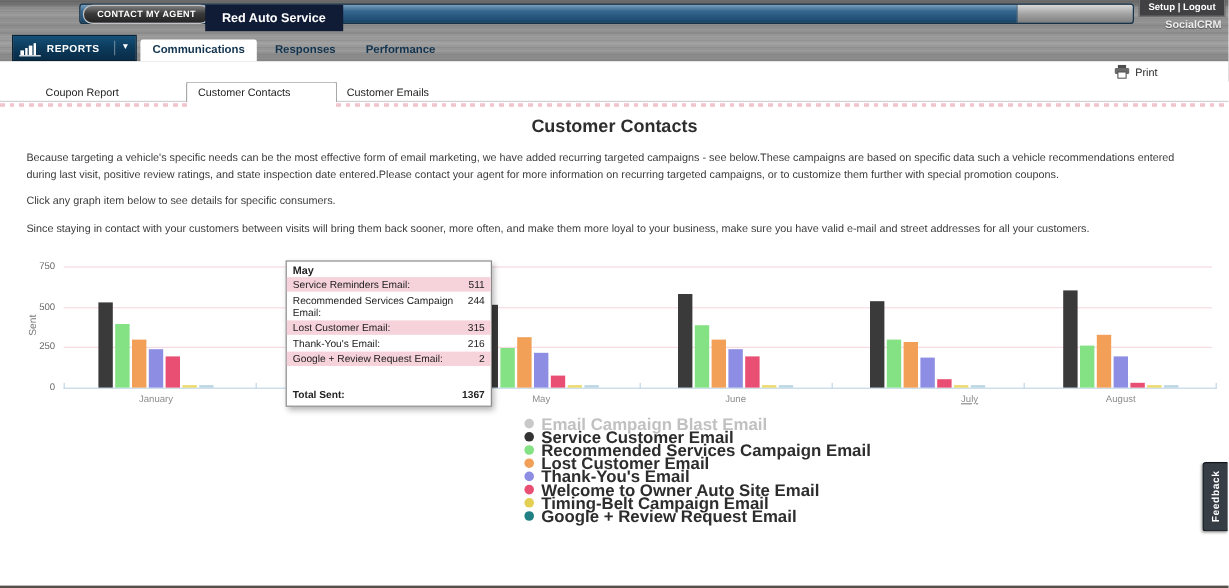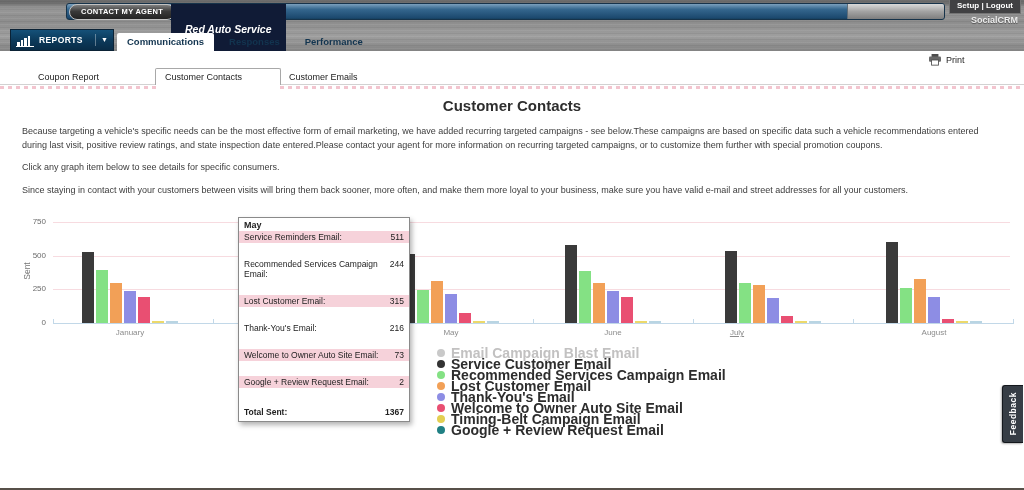--- a/index.html
+++ b/index.html
@@ -13,22 +13,22 @@
       linear-gradient(180deg,#5f5f5f 0,#979797 9px,#8d8d8d 22px,#9e9e9e 36px,#838383 51px);}
   .topbar{position:absolute;left:66px;top:3px;width:877px;height:15px;border-radius:3px;
     border:1px solid #17334a;
     background:linear-gradient(180deg,#7ba0bd,#35678e 35%,#1d4a70 90%,#16405f);}
   .topbar-gray{position:absolute;right:0;top:0;bottom:0;width:96px;border-radius:0 2px 2px 0;
     background:linear-gradient(180deg,#d9d9d9,#a3a3a3 50%,#7e7e7e);border-left:1px solid #5f6d78;}
   .contact-btn{position:absolute;left:69px;top:4px;height:14px;line-height:13px;padding:0 11px;
     font-size:7.5px;font-weight:bold;color:#fff;letter-spacing:.3px;
     background:linear-gradient(180deg,#7f7f7f,#3a3a3a 45%,#232323);
     border:1px solid #c2c2c2;border-radius:8px;cursor:pointer;}
-  .biz-name{position:absolute;left:171px;top:4px;height:14px;line-height:14px;padding:18px 14px;
-    background:#101b36;color:#fff;font-size:10.5px;font-weight:bold;font-style:italic;}
+  .biz-name{position:absolute;left:171px;top:4px;height:14px;line-height:14px;padding:4px 14px;
+    background:#101b36;color:#fff;font-size:10.5px;font-weight:bold;}
   .setup-box{position:absolute;right:3px;top:0;height:13px;line-height:12px;padding:0 7px;
     background:#414143;border:1px solid #757575;border-top:none;color:#fff;font-size:8px;
     font-weight:bold;cursor:pointer;}
   .brand{position:absolute;right:6px;top:15px;color:#ededed;font-size:9px;font-weight:bold;
     text-shadow:0 1px 1px rgba(0,0,0,.45);}
 
   
   .reports-btn{position:absolute;left:10px;top:29px;width:104px;height:22px;box-sizing:border-box;
     background:linear-gradient(180deg,#155179,#0c3a5b 50%,#092c47);
     border:1px solid #0b2235;display:flex;align-items:center;padding:0 5px;gap:5px;color:#fff;cursor:pointer;}
@@ -69,21 +69,21 @@
   .axtick{position:absolute;top:111px;width:1px;height:5px;background:#c2d8e8;}
   .bargroup{position:absolute;bottom:25px;display:flex;align-items:flex-end;gap:2px;}
   .bar{width:12px;cursor:pointer;}
   .xlabel{position:absolute;top:120px;width:100px;text-align:center;font-size:8px;color:#8c8c8c;}
 
   
   #tooltip{position:absolute;left:238px;top:9px;width:170px;background:#fff;
     border:1px solid #8a8a8a;box-shadow:2px 3px 5px rgba(0,0,0,.3);z-index:6;
     font-size:8.5px;color:#222;padding-bottom:2px;}
   .tt-title{font-weight:bold;font-size:9px;padding:2px 5px 1px;}
-  .tt-row{display:flex;justify-content:space-between;padding:1px 5px;margin-bottom:15px;}
+  .tt-row{display:flex;justify-content:space-between;padding:1px 5px;margin-bottom:1px;}
   .tt-row.pink{background:#f6d2da;}
   .tt-total{display:flex;justify-content:space-between;padding:1px 5px 2px;font-weight:bold;margin-top:18px;}
 
   
   #legend{position:absolute;left:437px;top:296px;}
   .lg-row{display:flex;align-items:center;gap:6px;height:11px;cursor:pointer;}
   .lg-dot{width:8px;height:8px;border-radius:50%;flex:none;}
   .lg-label{font-size:14px;font-weight:bold;color:#2d2d2d;white-space:nowrap;}
   .lg-row.disabled .lg-label{color:#c2c1c1;}
 
@@ -168,24 +168,20 @@
               <span>Recommended Services Campaign Email:</span>
               <span>244</span>
             </div>
             <div class="tt-row pink">
               <span>Lost Customer Email:</span>
               <span>315</span>
             </div>
             <div class="tt-row">
               <span>Thank-You's Email:</span>
               <span>216</span>
-            </div>
-            <div class="tt-row pink">
-              <span>Welcome to Owner Auto Site Email:</span>
-              <span>73</span>
             </div>
             <div class="tt-row pink">
               <span>Google + Review Request Email:</span>
               <span>2</span>
             </div>
           </div>
         <div class="tt-total">
           <span>Total Sent:</span>
           <span>1367</span>
         </div>
@@ -247,21 +243,21 @@
         <div class="xlabel" style="left: 563px;">June</div>
         <div class="bargroup" style="left: 725px;">
           <div class="bar" style="height: 72.0467px; background: rgb(58, 58, 58);"></div>
           <div class="bar" style="height: 39.7267px; background: rgb(132, 225, 132);"></div>
           <div class="bar" style="height: 38.38px; background: rgb(242, 160, 87);"></div>
           <div class="bar" style="height: 24.9133px; background: rgb(141, 141, 228);"></div>
           <div class="bar" style="height: 6.73333px; background: rgb(233, 79, 114);"></div>
           <div class="bar" style="height: 2px; background: rgb(236, 217, 107);"></div>
           <div class="bar" style="height: 2px; background: rgb(185, 213, 227);"></div>
         </div>
-        <div class="xlabel" style="left: 687px; text-decoration: underline;">July</div>
+        <div class="xlabel" style="left: 758px; text-decoration: underline;">July</div>
         <div class="bargroup" style="left: 886px;">
           <div class="bar" style="height: 80.8px; background: rgb(58, 58, 58);"></div>
           <div class="bar" style="height: 34.744px; background: rgb(132, 225, 132);"></div>
           <div class="bar" style="height: 44.44px; background: rgb(242, 160, 87);"></div>
           <div class="bar" style="height: 26.26px; background: rgb(141, 141, 228);"></div>
           <div class="bar" style="height: 4.04px; background: rgb(233, 79, 114);"></div>
           <div class="bar" style="height: 2px; background: rgb(236, 217, 107);"></div>
           <div class="bar" style="height: 2px; background: rgb(185, 213, 227);"></div>
         </div>
         <div class="xlabel" style="left: 884px;">August</div>

